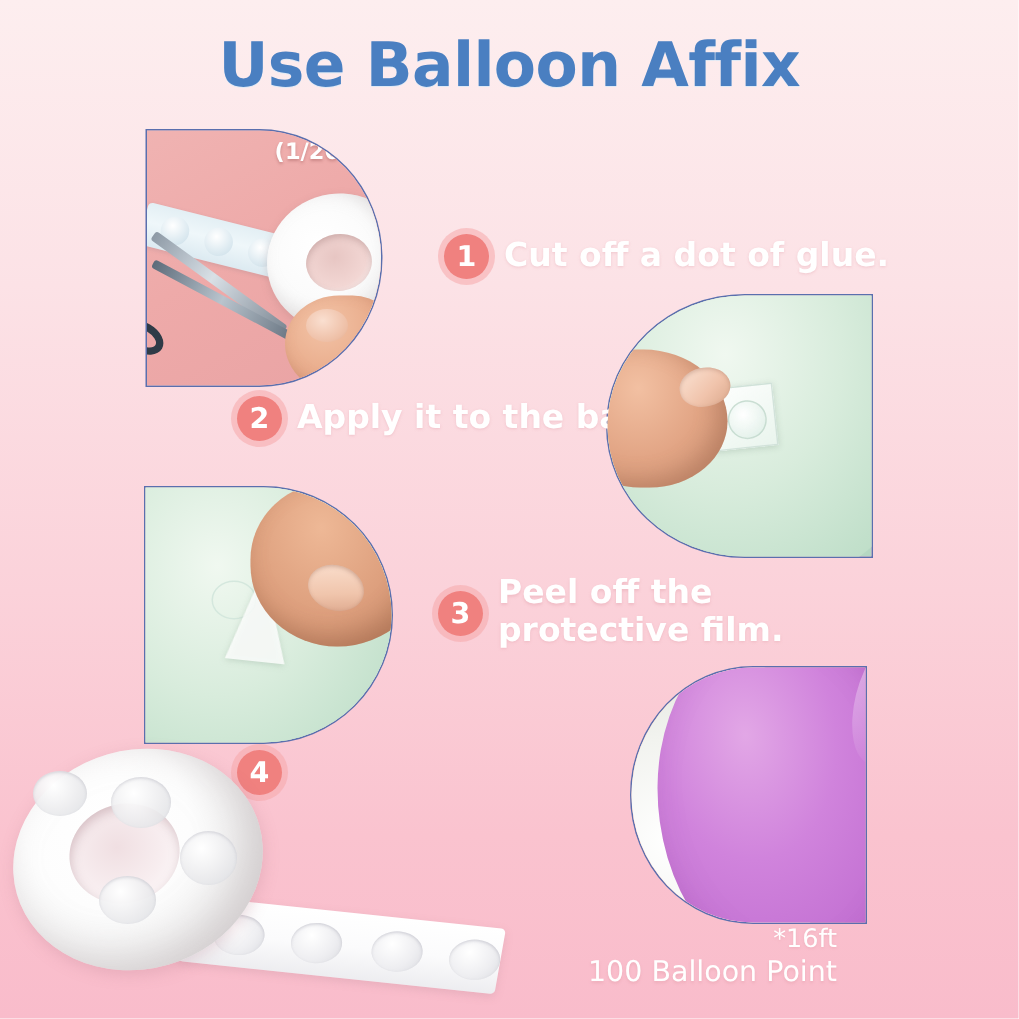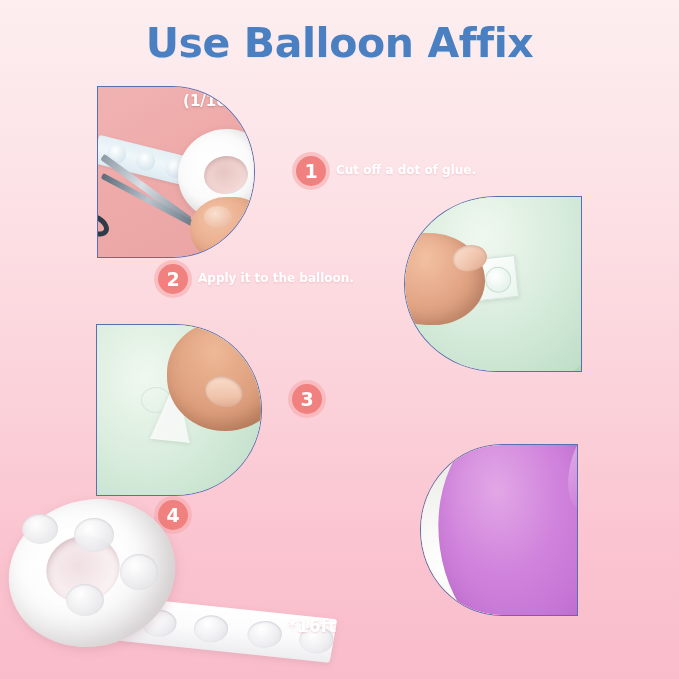--- a/index.html
+++ b/index.html
@@ -181,21 +181,21 @@
   .step { position:absolute; display:flex; align-items:center; gap:10px; }
   .num {
     width:30px; height:30px; border-radius:50%;
     background:#f0817f;
     color:#ffffff; font-weight:bold; font-size:19px;
     display:flex; align-items:center; justify-content:center;
     box-shadow: 0 0 0 4px rgba(246,168,170,.55);
     flex:none;
   }
   .steptext {
-    color:#ffffff; font-weight:bold; font-size:12px; line-height:1.13;
+    color:#ffffff; font-weight:bold; font-size:22px; line-height:1.13;
     text-shadow: 0 1px 2px rgba(222,150,160,.35);
     white-space:pre-line;
   }
 
   
   .roll-wrap { position:absolute; left:4px; top:492px; width:330px; height:185px; }
   .roll-body {
     position:absolute; left:4px; top:8px; width:168px; height:146px;
     border-radius:50%;
     background: radial-gradient(ellipse at 42% 30%, #ffffff 0%, #fdfdfd 40%, #f1f1f1 68%, #e4e4e4 100%);
@@ -222,21 +222,21 @@
   }
   .tail-dot {
     position:absolute; top:9px; width:34px; height:27px; border-radius:50%;
     background: radial-gradient(circle at 38% 32%, #ffffff 0%, #eeeef1 58%, #dcdde2 100%);
     box-shadow: inset 0 1px 2px rgba(175,175,188,.5);
   }
 
   
   .caption {
     position:absolute; left:288px; top:616px; width:270px;
-    text-align:left; color:#ffffff; font-weight:bold;
+    text-align:right; color:#ffffff; font-weight:normal;
     text-shadow: 0 1px 2px rgba(222,150,160,.4);
   }
   .cap1 { font-size:17px; }
   .cap2 { font-size:19px; margin-top:1px; }
 </style>
 </head>
 <body>
 
 <div id="stage">
 
@@ -249,21 +249,21 @@
         <div class="dotx" style="left:42px;"></div>
         <div class="dotx" style="left:72px;"></div>
         <div class="dotx" style="left:100px;"></div>
       </div>
       <div class="tape-roll1"></div>
       <div class="scissor sc-a"></div>
       <div class="scissor sc-b"></div>
       <div class="sc-h"></div>
       <div class="hand1"></div>
     </div>
-    <div class="p1-label">(1/100)</div>
+    <div class="p1-label">(1/200)</div>
   </div>
 
   <div class="step" style="left:296px; top:156px;">
     <div class="num">1</div>
     <div class="steptext">Cut off a dot of glue.</div>
   </div>
 
   <div class="panel curve-left" style="left:404px; top:196px; width:178px; height:176px;">
     <div class="ph greenbg">
       <div class="gball"></div>
@@ -283,20 +283,22 @@
       <div class="gball" style="left:-60px; top:-20px; width:240px; height:226px;"></div>
       <div class="ring3"></div>
       <div class="film3"></div>
       <div class="hand3"></div>
       <div class="nail3"></div>
     </div>
   </div>
 
   <div class="step" style="left:292px; top:384px;">
     <div class="num">3</div>
+    <div class="steptext">Peel off the
+protective film.</div>
   </div>
 
   <div class="panel curve-left" style="left:420px; top:444px; width:158px; height:172px;">
     <div class="ph p4bg">
       <div class="wball"></div>
       <div class="pball">
         <div class="pshine"></div>
       </div>
     </div>
   </div>
@@ -315,15 +317,16 @@
     <div class="roll-body"></div>
     <div class="roll-hole"></div>
     <div class="roll-dot" style="left:18px; top:22px; width:36px; height:30px;"></div>
     <div class="roll-dot" style="left:70px; top:26px; width:40px; height:34px;"></div>
     <div class="roll-dot" style="left:116px; top:62px; width:38px; height:36px;"></div>
     <div class="roll-dot" style="left:62px; top:92px; width:38px; height:32px;"></div>
   </div>
 
   <div class="caption">
     <div class="cap1">*16ft</div>
+    <div class="cap2">100 Balloon Point</div>
   </div>
 
 </div>
 
 </body></html>

